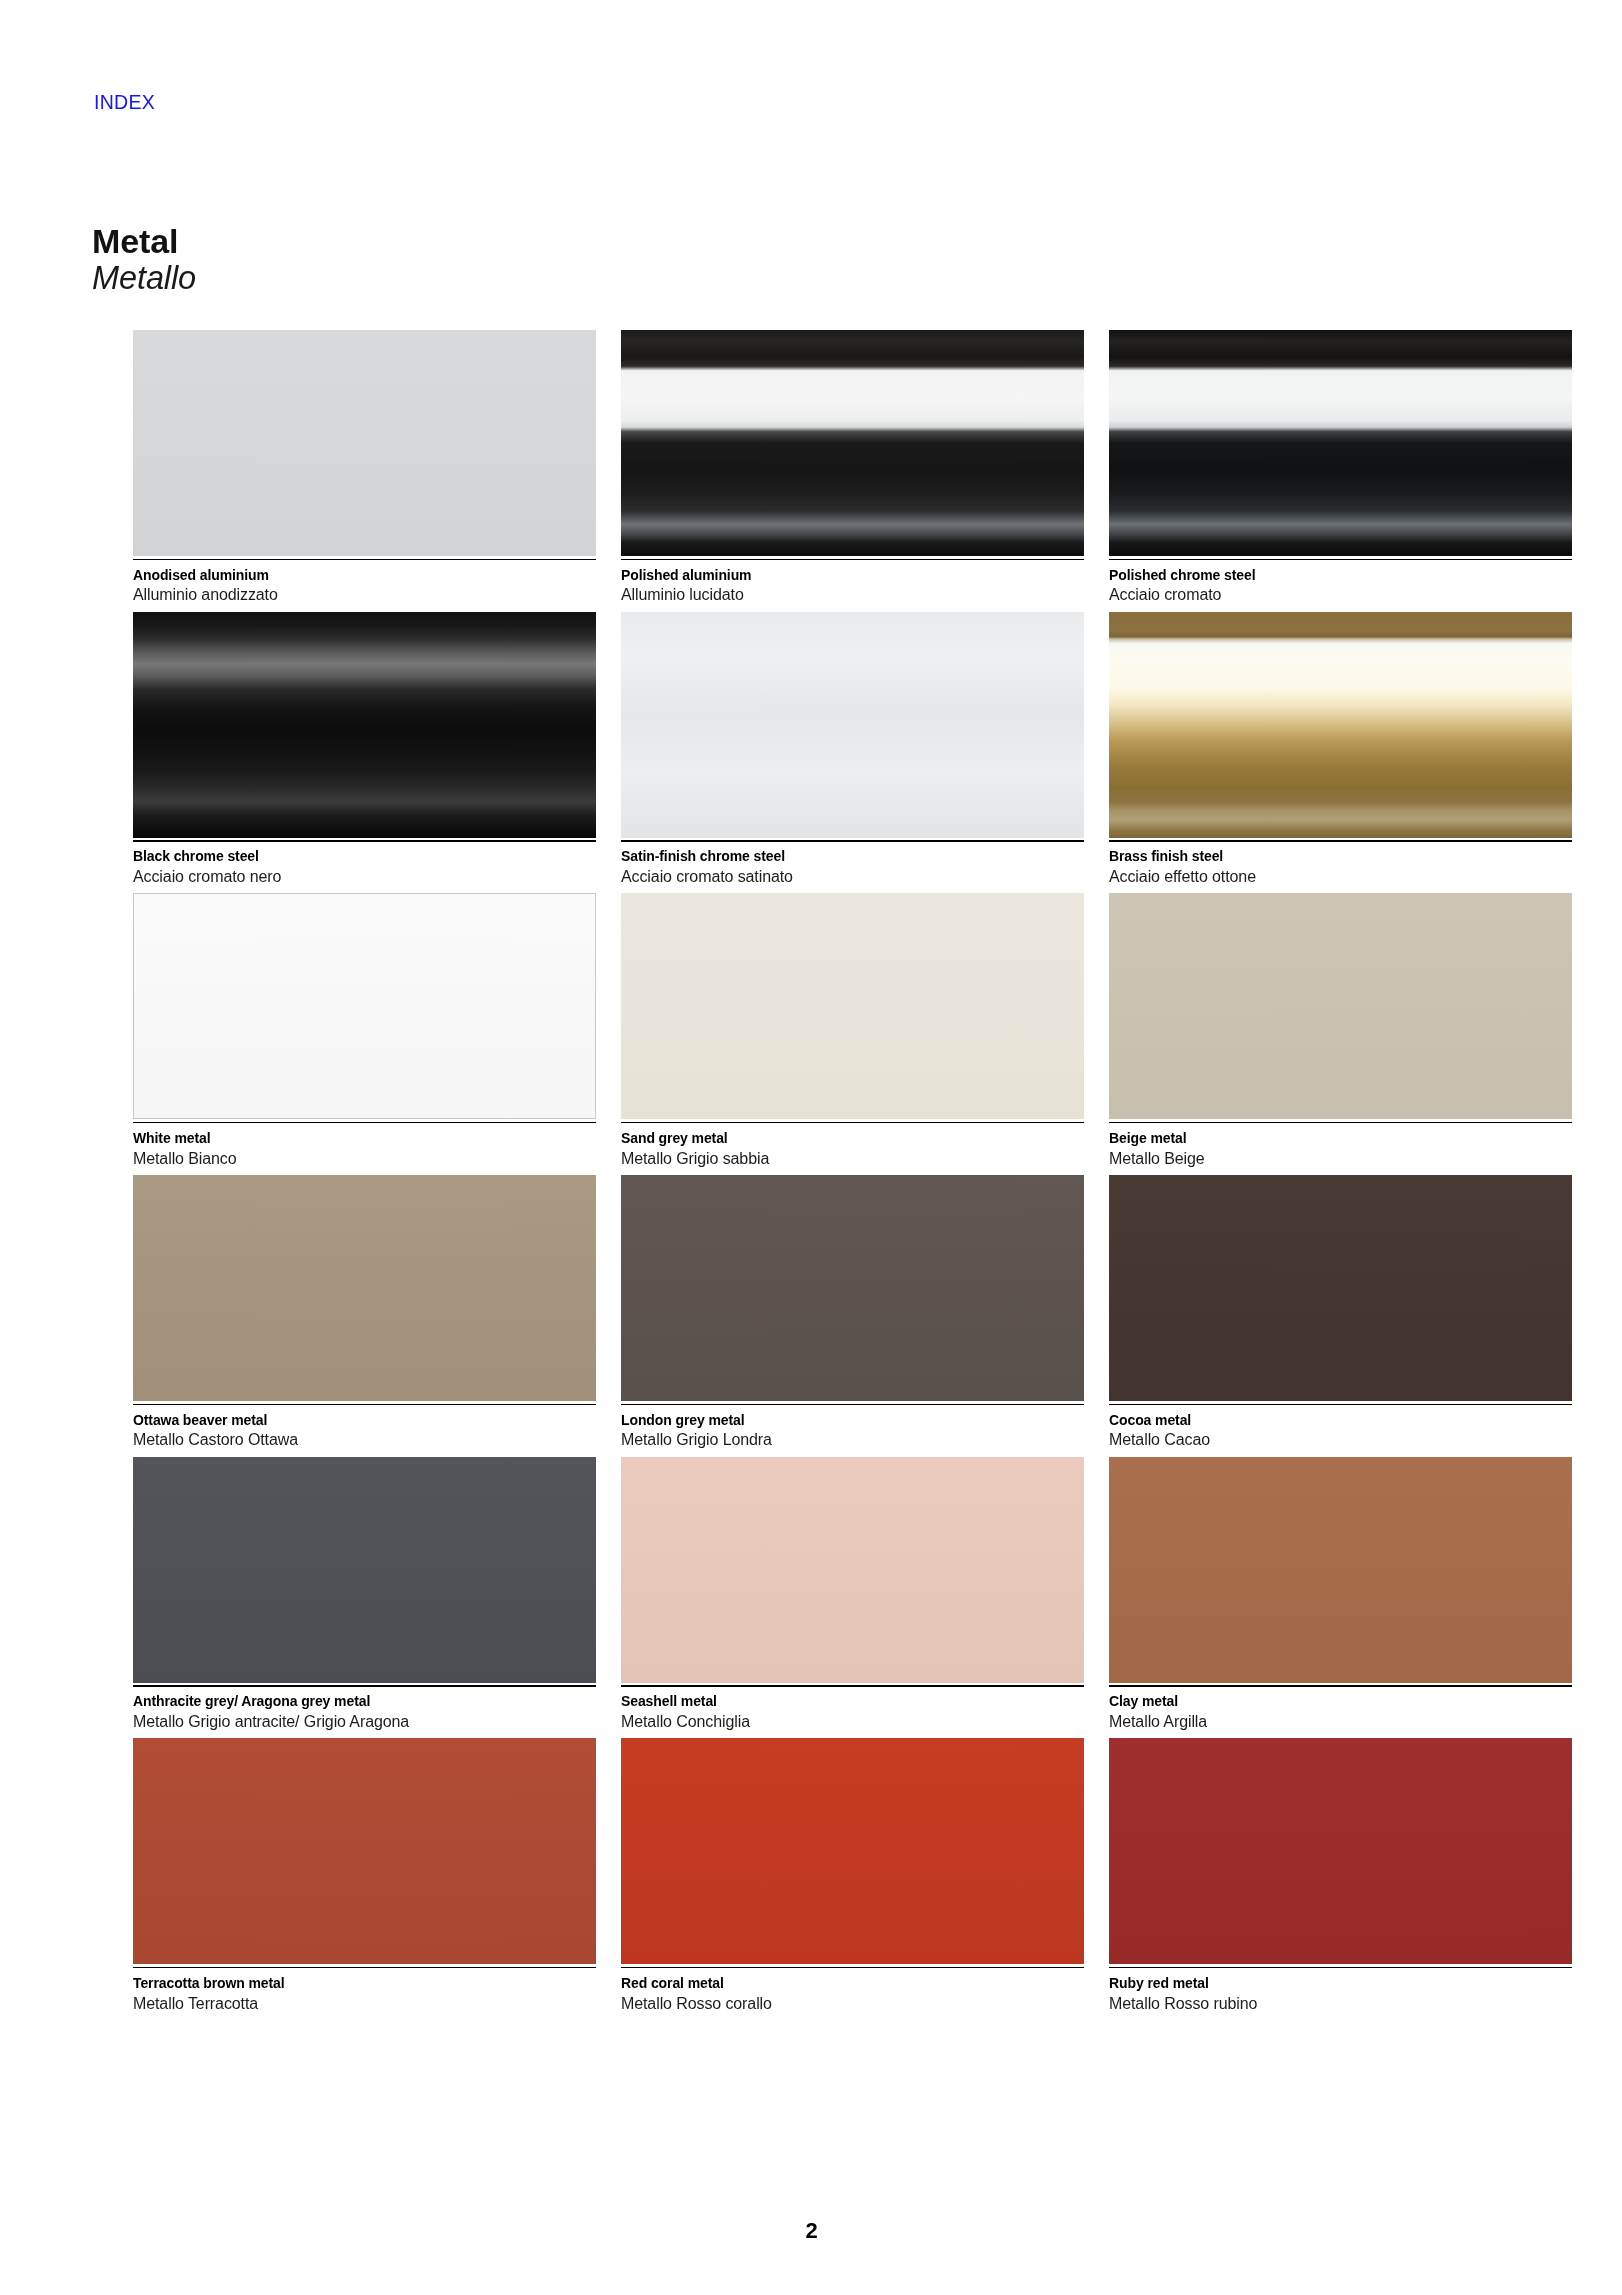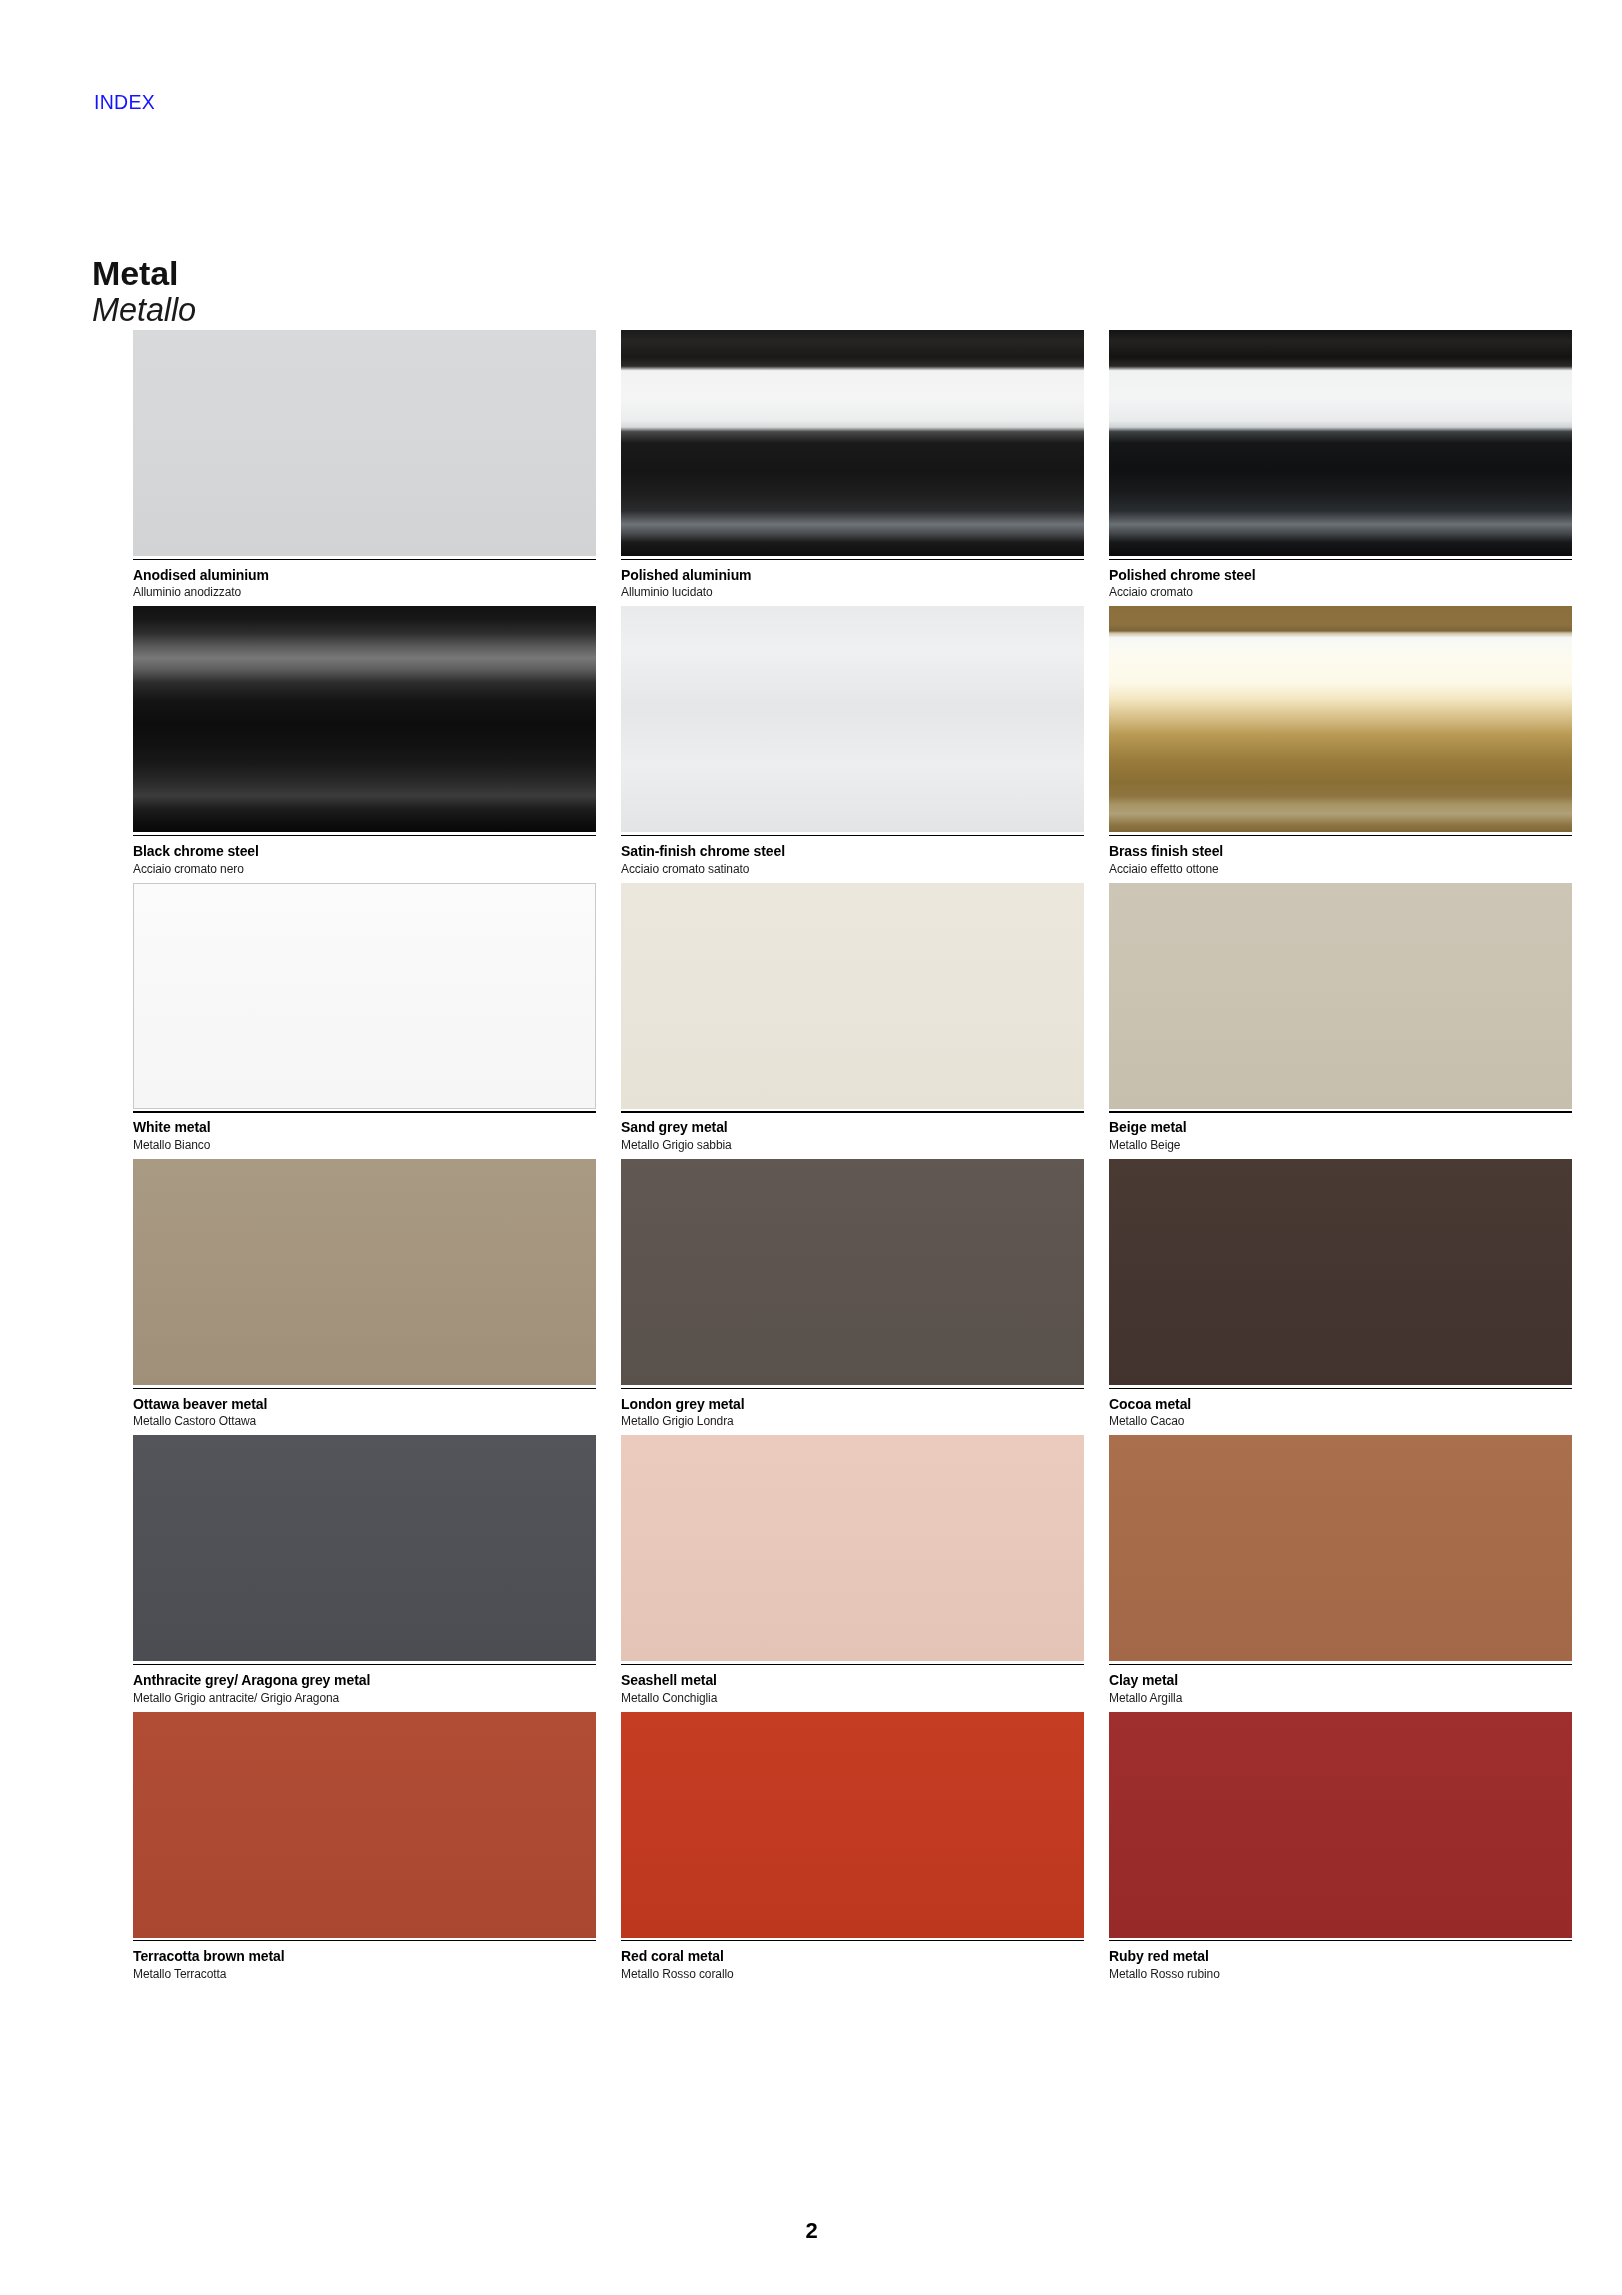--- a/index.html
+++ b/index.html
@@ -33,21 +33,21 @@
     font-weight: normal;
     letter-spacing: 0.3px;
     color: #1414ff;
     text-decoration: none;
     cursor: pointer;
   }
 
   .section-heading {
     position: absolute;
     left: 92px;
-    top: 254px;
+    top: 222px;
     width: 780px;
   }
   .section-title-en {
     font-size: 34px;
     font-weight: bold;
     color: #121212;
     line-height: 1.12;
     letter-spacing: -0.1px;
   }
   .section-title-it {
@@ -101,21 +101,21 @@
   }
   .swatch-name-en {
     font-size: 14px;
     font-weight: bold;
     color: #000000;
     line-height: 1.34;
     letter-spacing: -0.1px;
     white-space: nowrap;
   }
   .swatch-name-it {
-    font-size: 12px;
+    font-size: 16px;
     font-weight: 300;
     color: #1c1c1c;
     line-height: 1.34;
     letter-spacing: -0.1px;
     white-space: nowrap;
   }
 
   
   .page-number {
     position: absolute;

